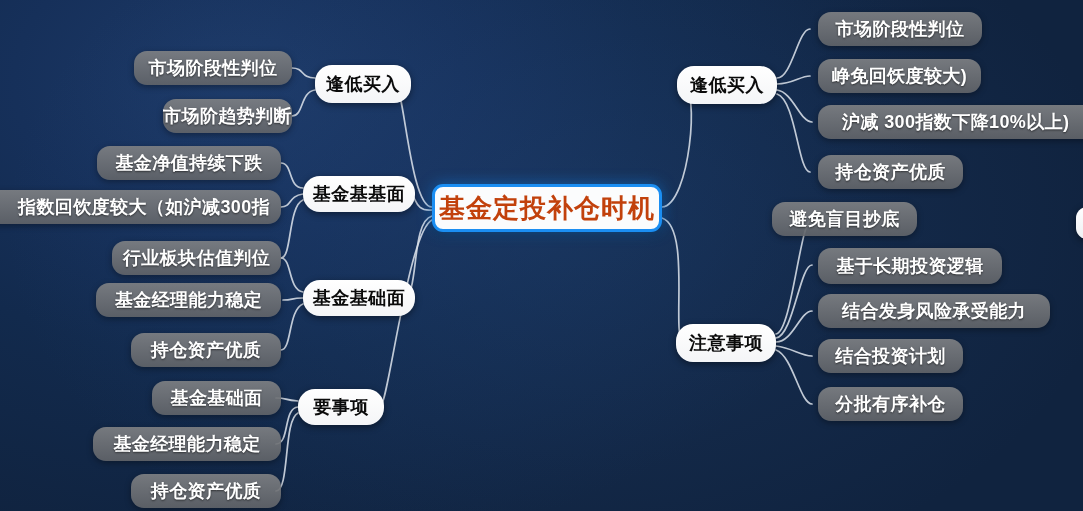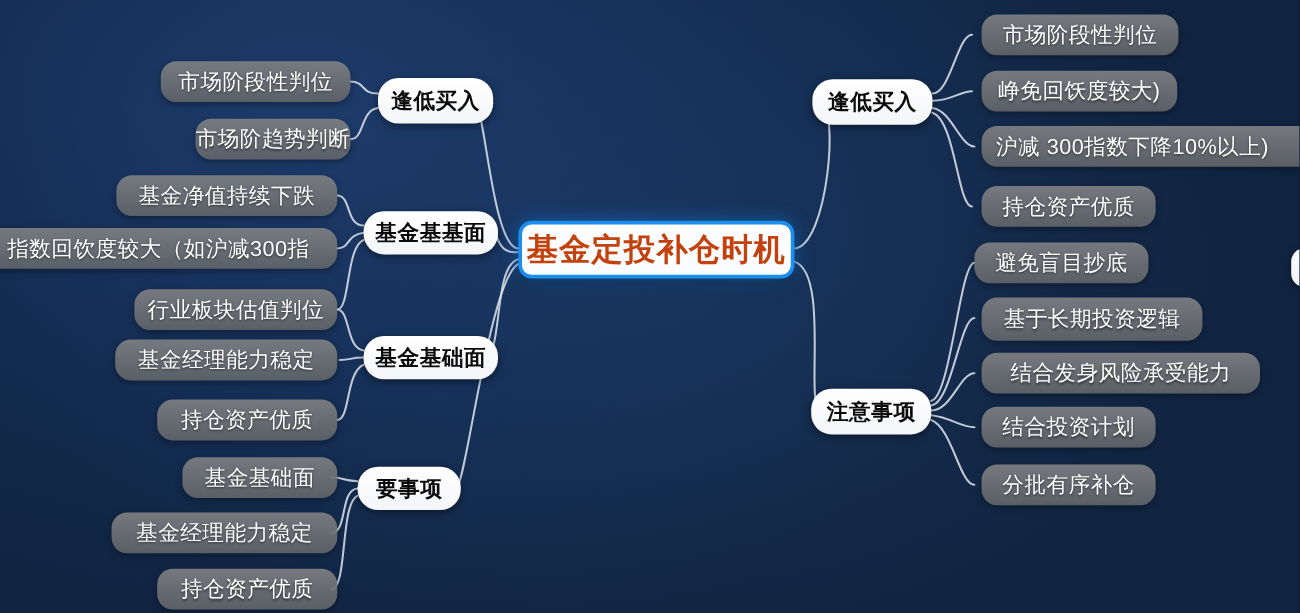--- a/index.html
+++ b/index.html
@@ -72,25 +72,25 @@
     letter-spacing: .5px;
     box-shadow: 0 2px 7px rgba(0,0,0,.45);
     padding: 16px 12px;
   }
 
   
   .leaf {
     background: linear-gradient(180deg, rgba(126,128,131,.92) 0%, rgba(96,99,104,.92) 100%);
     border-radius: 13px;
     color: #ffffff;
-    font-weight: 400;
+    font-weight: 700;
     font-size: 18px;
     letter-spacing: .4px;
     text-shadow: 0 1px 2px rgba(0,0,0,.55);
-    padding: 0 12px;
+    padding: 0 24px;
     box-shadow: 0 2px 6px rgba(0,0,0,.35);
   }
   .leaf.clip-left  { border-top-left-radius: 0; border-bottom-left-radius: 0; justify-content: flex-start; }
   .leaf.clip-right { border-top-right-radius: 0; border-bottom-right-radius: 0; justify-content: flex-start; }
 
   .edge-stub {
     position: absolute;
     background: linear-gradient(180deg,#ffffff 0%, #eef0f3 100%);
     border-radius: 11px 0 0 11px;
     box-shadow: 0 2px 7px rgba(0,0,0,.45);
@@ -201,21 +201,21 @@
   <div class="node leaf clip-right" style="left:818px; top:105px; width:276px; height:34px;">
     <span>沪减 300指数下降10%以上)</span>
   </div>
   <div class="node leaf" style="left:818px; top:155px; width:145px; height:34px;">
     <span>持仓资产优质</span>
   </div>
 
   <div class="node branch" style="left:676px; top:324px; width:100px; height:38px;">
     <span>注意事项</span>
   </div>
-  <div class="node leaf" style="left:812px; top:202px; width:145px; height:34px;">
+  <div class="node leaf" style="left:772px; top:202px; width:145px; height:34px;">
     <span>避免盲目抄底</span>
   </div>
   <div class="node leaf" style="left:818px; top:248px; width:184px; height:36px;">
     <span>基于长期投资逻辑</span>
   </div>
   <div class="node leaf" style="left:818px; top:294px; width:232px; height:34px;">
     <span>结合发身风险承受能力</span>
   </div>
   <div class="node leaf" style="left:818px; top:339px; width:145px; height:34px;">
     <span>结合投资计划</span>

